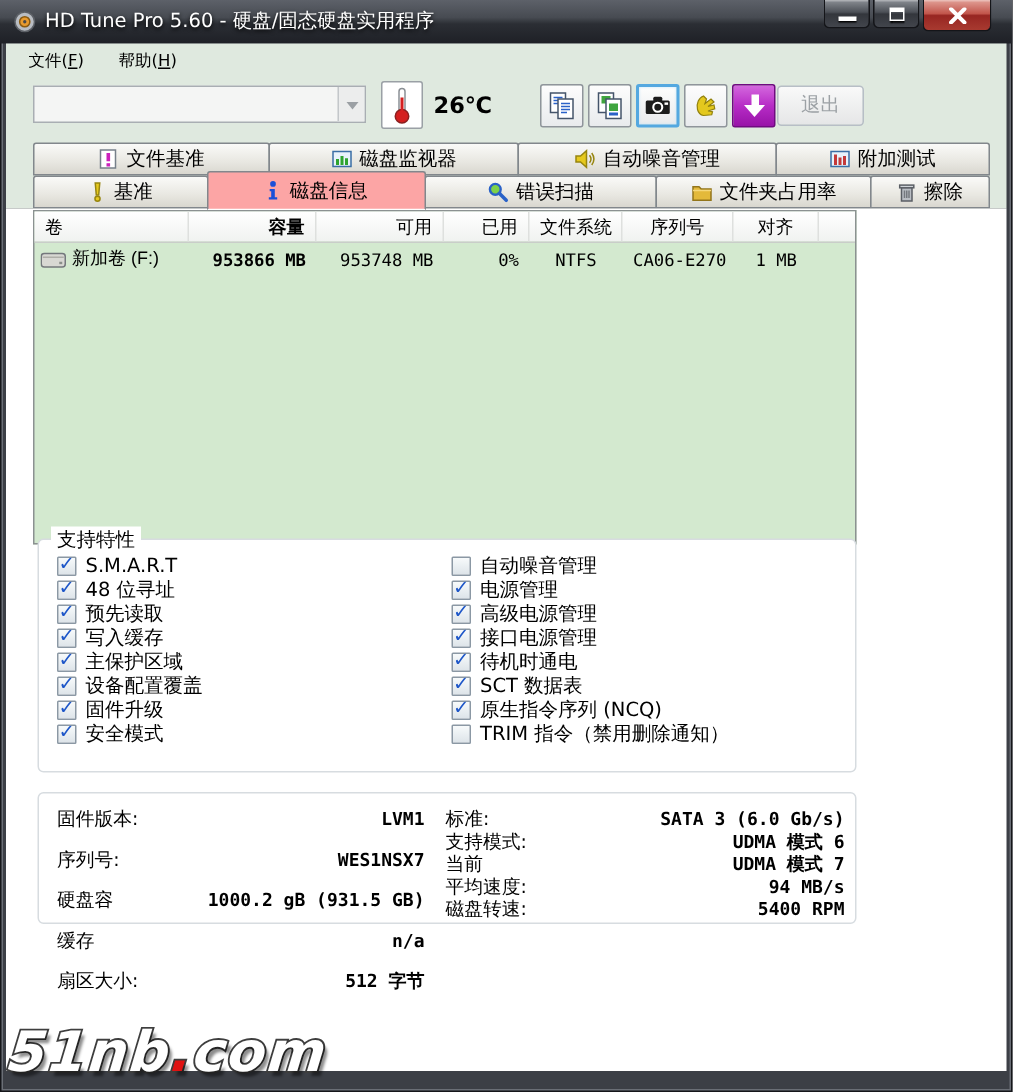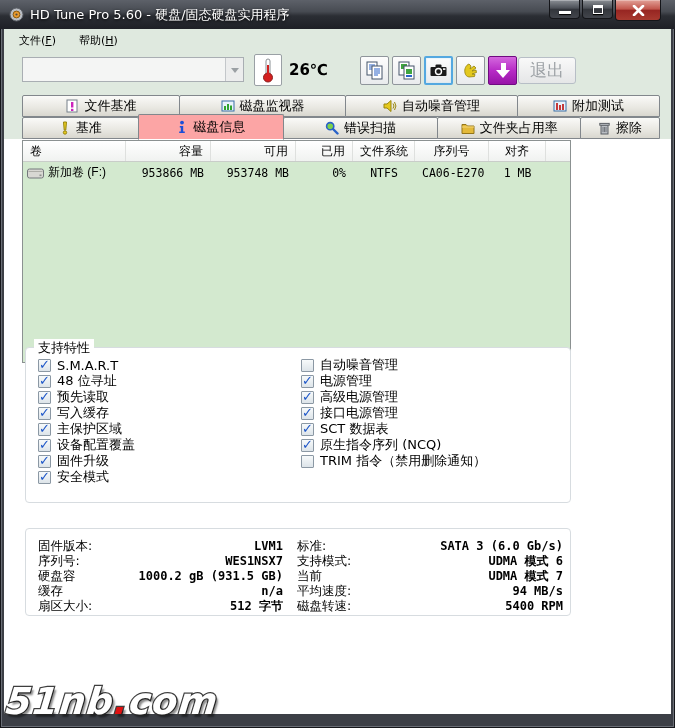--- a/index.html
+++ b/index.html
@@ -76,21 +76,21 @@
   .toolbtn.purple {
     background:linear-gradient(180deg,#d468de 0%,#b72cc6 50%,#9813a8 100%);
     border:1px solid #6f0b80;
   }
   .dl-arrow-stem { position:absolute; left:12px; top:6px; width:5px; height:8px; background:#fff; }
   .dl-arrow-head { position:absolute; left:7px; top:13px; border:7.5px solid transparent; border-top:8px solid #fff; }
   .exit-btn {
     position:absolute; left:514px; top:7px; width:58px; height:27px;
     background:linear-gradient(180deg,#f9f9f9,#e5e6e7);
     border:1px solid #b7bec6; border-radius:3px;
-    color:#9ca1a5; font-size:17px; text-align:center; line-height:25px;
+    color:#9ca1a5; font-size:13px; text-align:center; line-height:25px;
   }
   
   .tabrow { position:absolute; left:18px; width:638px; display:flex; }
   .tabrow1 { top:66px; height:22px; }
   .tabrow2 { top:88px; height:22px; }
   .tab {
     border:1px solid #82878c; margin-left:-1px;
     background:linear-gradient(180deg,#fafaf8 0%,#e8e7e1 60%,#d9d7cf 100%);
     border-radius:2px 2px 0 0;
     display:flex; align-items:center; justify-content:center; gap:5px;
@@ -113,49 +113,49 @@
     border:1px solid #8b9191; background:#d3e9cf;
   }
   .thead {
     display:flex; height:21px;
     background:linear-gradient(180deg,#ffffff,#f0f2f0);
     border-bottom:1px solid #c9cdc9; font-size:12px; color:#000;
   }
   .th { border-right:1px solid #dee0de; line-height:20px; padding:0 7px; overflow:hidden; white-space:nowrap; }
   .trow { display:flex; height:21px; align-items:center; font-size:12px; }
   .td { padding:0 7px; overflow:hidden; white-space:nowrap; font-family:"DejaVu Sans Mono", monospace; font-size:11.5px; }
-  .c0 { width:103px; } .c1 { width:85px; text-align:right; }
+  .c0 { width:103px; } .c1 { width:85px; text-align:right;font-weight:bold; }
   .c2 { width:85px; text-align:right; } .c3 { width:57px; text-align:right; }
   .c4 { width:62px; text-align:center; } .c5 { width:74px; text-align:center; }
   .c6 { width:57px; text-align:center; } .c7 { flex:1; border-right:none; }
   .vol-cell { display:flex; align-items:center; gap:4px; padding:0 4px; font-family:Liberation Sans, sans-serif; font-size:12px; }
   
   .groupbox { position:absolute; border:1px solid #d7dce0; border-radius:4px; background:#fff; }
-  .gb-features { left:21px; top:208px; width:546px; height:156px; }
+  .gb-features { left:21px; top:220px; width:546px; height:156px; }
   .gb-info     { left:21px; top:389px; width:546px; height:88px; }
   .gb-title {
     position:absolute; top:-9px; left:8px; background:#fff; padding:0 4px;
     font-size:13px; color:#000;
   }
   .feat-col { position:absolute; top:9px; bottom:6px; display:flex; flex-direction:column; justify-content:flex-start; }
   .feat-col.left  { left:12px;  width:250px; }
   .feat-col.right { left:275px; width:262px; }
   .feature { display:flex; align-items:center; gap:6px; font-size:13px; height:16px; }
   .cb {
     width:13px; height:13px; flex:none; position:relative;
     border:1px solid #8b98a4; background:linear-gradient(180deg,#f7fafb,#dde4e9);
     border-radius:1px;
   }
   .feature[data-checked="true"] .cb:after {
     content:"✓"; position:absolute; left:0px; top:-3px;
     color:#1d56c8; font-size:13px; font-weight:bold;
   }
   
   .info-col { position:absolute; top:9px; bottom:7px; display:flex; flex-direction:column; justify-content:space-between; }
-  .info-col.left  { left:12px;  width:245px; }
+  .info-col.left  { left:12px;  width:245px;gap:12px; }
   .info-col.right { left:271px; width:266px; }
   .info-row { display:flex; justify-content:space-between; align-items:baseline; font-size:12.5px; height:15px; }
   .info-label { color:#000; white-space:nowrap; }
   .info-value { font-family:"DejaVu Sans Mono", monospace; font-weight:bold; font-size:12px; white-space:nowrap; }
   
   .watermark {
     position:absolute; left:6px; top:680px; z-index:10;
     font-family:"DejaVu Sans", sans-serif; font-weight:bold; font-style:italic;
     font-size:37px; letter-spacing:1px; color:#fff;
     -webkit-text-stroke:2.5px #3e3e3e; paint-order:stroke fill;
@@ -411,20 +411,24 @@
         <div class="feature" data-checked="true">
             <span class="cb"></span>
             <span>高级电源管理</span>
           </div>
         <div class="feature" data-checked="true">
             <span class="cb"></span>
             <span>接口电源管理</span>
           </div>
         <div class="feature" data-checked="true">
             <span class="cb"></span>
+            <span>待机时通电</span>
+          </div>
+        <div class="feature" data-checked="true">
+            <span class="cb"></span>
             <span>SCT 数据表</span>
           </div>
         <div class="feature" data-checked="true">
             <span class="cb"></span>
             <span>原生指令序列 (NCQ)</span>
           </div>
         <div class="feature" data-checked="false">
             <span class="cb"></span>
             <span>TRIM 指令（禁用删除通知）</span>
           </div>

